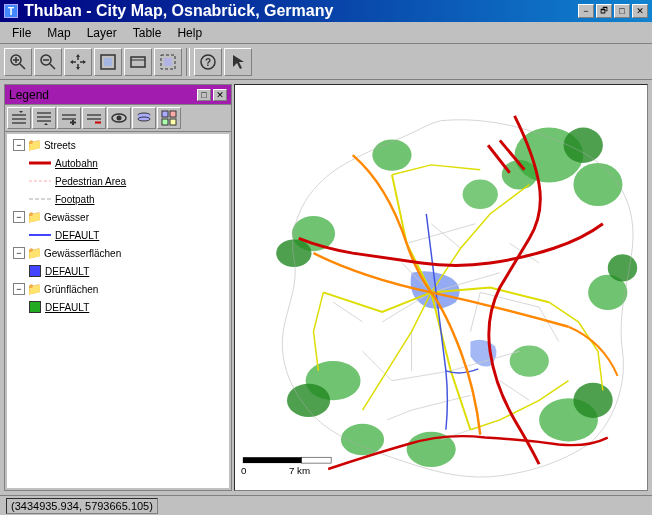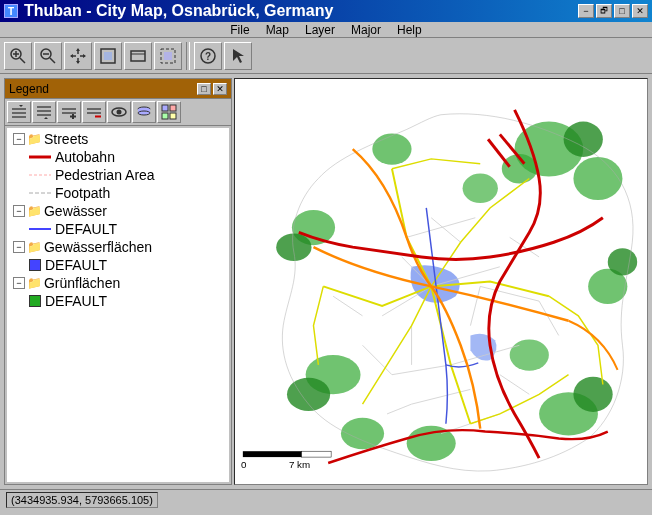--- a/index.html
+++ b/index.html
@@ -56,26 +56,25 @@
       align-items: center;
       justify-content: center;
       font-size: 9px;
       color: black;
       cursor: pointer;
     }
 
     
     .menu-bar {
       background: #c0c0c0;
-      height: 16px;
+      height: 22px;
       display: flex;
       align-items: center;
       border-bottom: 1px solid #808080;
       padding: 0 4px;
-      justify-content: center;
     }
     .menu-item {
       padding: 2px 8px;
       cursor: pointer;
       font-size: 12px;
     }
 
     
     .toolbar {
       background: #c0c0c0;
@@ -117,21 +116,21 @@
     .legend-panel {
       width: 228px;
       min-width: 228px;
       background: #c0c0c0;
       border: 1px solid #808080;
       margin: 4px 0 4px 4px;
       display: flex;
       flex-direction: column;
     }
     .legend-title-bar {
-      background: #a16207;
+      background: #a21caf;
       border-bottom: 1px solid #808080;
       height: 20px;
       display: flex;
       align-items: center;
       justify-content: space-between;
       padding: 0 4px;
     }
     .legend-title {
       font-size: 12px;
       font-weight: normal;
@@ -198,24 +197,25 @@
       background: white;
       display: flex;
       align-items: center;
       justify-content: center;
       font-size: 9px;
       margin-right: 2px;
       cursor: pointer;
       flex-shrink: 0;
     }
     .tree-label {
-      font-size: 14px;
+      font-size: 10px;
     }
     .tree-child {
       padding-left: 20px;
+      text-decoration: underline;
     }
 
     
     .color-square {
       width: 12px;
       height: 12px;
       margin-right: 4px;
       flex-shrink: 0;
       border: 1px solid #333;
     }
@@ -273,21 +273,21 @@
     <div class="title-btn" style="font-size:8px;">🗗</div>
     <div class="title-btn">□</div>
     <div class="title-btn">✕</div>
   </div>
 </div>
 
 <div class="menu-bar">
   <div class="menu-item">File</div>
   <div class="menu-item">Map</div>
   <div class="menu-item">Layer</div>
-  <div class="menu-item">Major</div>
+  <div class="menu-item">Table</div>
   <div class="menu-item">Help</div>
 </div>
 
 <div class="toolbar">
   <div class="tool-btn" title="Zoom In">
     <svg width="18" height="18" viewBox="0 0 18 18">
         <circle cx="7" cy="7" r="5" fill="none" stroke="#333" stroke-width="1.5"></circle>
         <line x1="11" y1="11" x2="16" y2="16" stroke="#333" stroke-width="1.5"></line>
         <line x1="7" y1="4" x2="7" y2="10" stroke="#333" stroke-width="1.5"></line>
         <line x1="4" y1="7" x2="10" y2="7" stroke="#333" stroke-width="1.5"></line>

